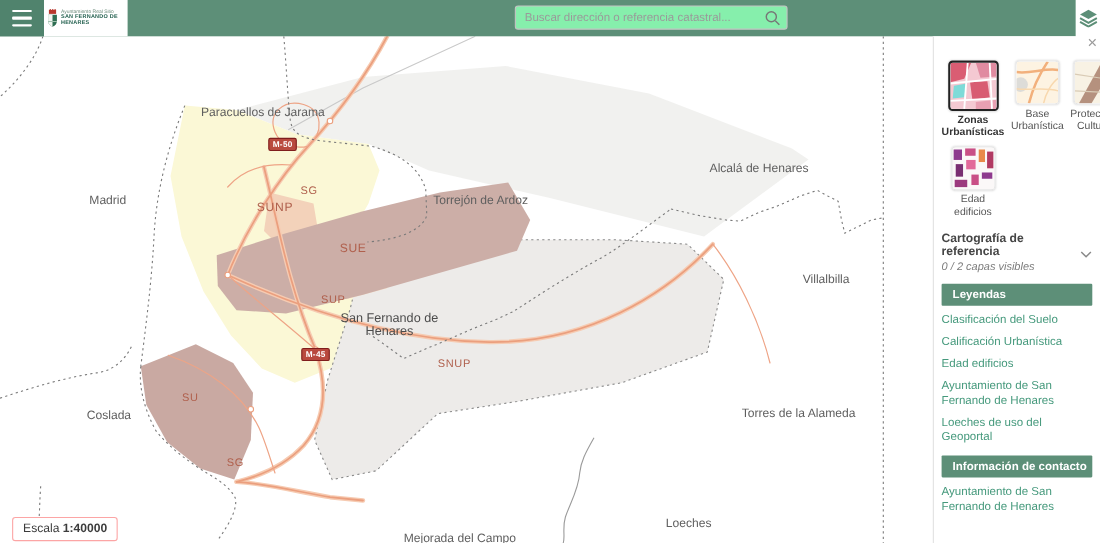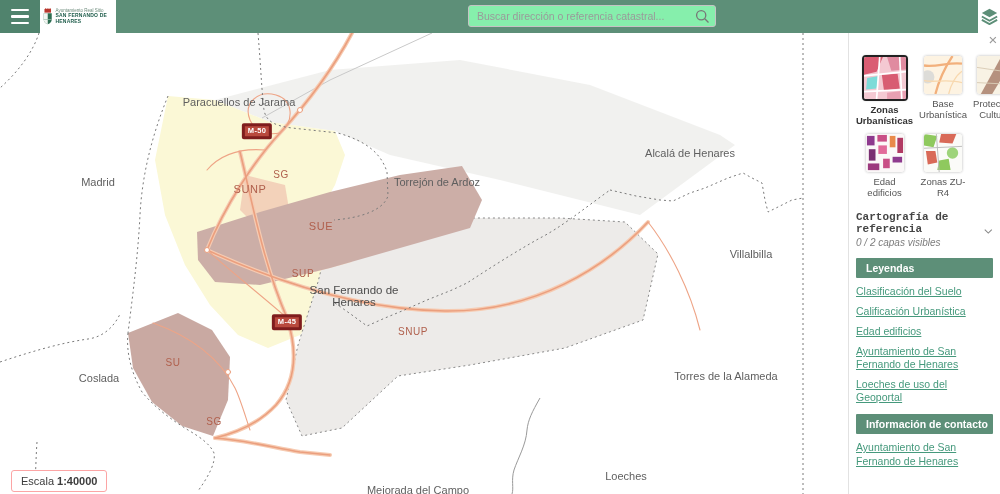--- a/index.html
+++ b/index.html
@@ -29,45 +29,45 @@
     display:flex;align-items:center;justify-content:center;cursor:pointer;}
   
   .map-area{position:absolute;left:0;top:33px;width:848px;height:461px;background:#fff;}
   .map-label{position:absolute;transform:translate(-50%,-50%);white-space:nowrap;
     color:#5f5f5f;font-size:11px;margin-top:36px;}
   .zone-label{position:absolute;transform:translate(-50%,-50%);white-space:nowrap;
     color:#b0604d;font-size:10px;letter-spacing:.6px;}
   .city-label{position:absolute;transform:translate(-50%,-50%);text-align:center;
     color:#4c4c4c;font-size:11.5px;line-height:1.05;}
   .road-badge{position:absolute;transform:translate(-50%,-50%);background:#b94a3e;
-    border:3px solid #7f1d1d;border-radius:2px;color:#fff;font-size:7.5px;font-weight:bold;
+    border:1px solid #7f1d1d;border-radius:2px;color:#fff;font-size:7.5px;font-weight:bold;
     padding:1px 3px;line-height:1;letter-spacing:.3px;}
   .scale-box{position:absolute;left:11px;top:470px;background:#fff;border:1px solid #fca5a5;
     border-radius:3px;padding:4px 9px;font-size:11px;color:#3c3c3c;}
   .scale-box b{font-weight:bold;}
   
   .sidebar{position:absolute;left:848px;top:33px;width:152px;height:461px;background:#fff;
     border-left:1px solid #e2e2e2;box-sizing:border-box;padding:6px 7px 0 7px;overflow:hidden;}
   .close-btn{position:absolute;top:0px;right:0px;color:#9a9a9a;font-size:15px;line-height:14px;
     cursor:pointer;width:14px;text-align:center;}
   .thumb-grid{display:grid;grid-template-columns:1fr 1fr 1fr;column-gap:6px;row-gap:6px;
     margin-top:16px;text-align:center;}
   .thumb-cell{display:flex;flex-direction:column;align-items:center;cursor:pointer;}
   .thumb{width:38px;height:38px;border-radius:4px;overflow:hidden;border:1px solid #e5e5e5;
     box-shadow:0 0 2px rgba(0,0,0,.15);}
   .thumb svg{display:block;}
   .thumb.sel{width:42px;height:42px;border:2px solid #222;}
   .thumb-label{font-size:9.5px;color:#555;line-height:1.2;margin-top:3px;}
   .thumb-cell.sel .thumb-label{font-weight:bold;color:#333;}
-  .carto-head{display:flex;align-items:flex-end;justify-content:space-between;margin-top:12px;cursor:pointer;font-family:Liberation Mono, monospace;}
+  .carto-head{display:flex;align-items:flex-end;justify-content:space-between;margin-top:12px;cursor:pointer;}
   .carto-title{font-size:11px;font-weight:bold;color:#454545;}
   .carto-status{font-size:10px;font-style:italic;color:#7c7c7c;margin-top:2px;}
   .section-bar{background:#5d8f78;color:#fff;font-size:10.5px;font-weight:bold;
     padding:4px 0 4px 10px;margin:10px 0 7px 0;border-radius:1px;}
-  .side-link{color:#45997c;font-size:10.5px;margin:7px 0;cursor:pointer;line-height:1.25;text-decoration:underline;}
+  .side-link{color:#45997c;font-size:10.5px;margin:7px 0;cursor:pointer;line-height:1.25;}
 </style>
 </head>
 <body>
 
 <div class="map-area">
   <svg width="848" height="461" viewBox="0 0 848 461">
     <g transform="translate(0,-33)">
 
       <g>
         <polygon points="215,100 330,70 460,60 590,85 720,135 735,145 640,215 500,180 390,155 335,131 270,122" fill="#ececea" opacity="0.75"></polygon>
@@ -259,37 +259,20 @@
           <rect x="33" y="4" width="6" height="16" fill="#b13a63"></rect>
           <rect x="3" y="16" width="7" height="12" fill="#7a2f72"></rect>
           <rect x="13" y="12" width="9" height="9" fill="#e26a9a"></rect>
           <rect x="2" y="31" width="12" height="7" fill="#9c3a7e"></rect>
           <rect x="18" y="26" width="7" height="10" fill="#c94f86"></rect>
           <rect x="28" y="24" width="10" height="6" fill="#8e3a8e"></rect>
         </svg>
       </div>
       <div class="thumb-label">Edad edificios</div>
     </div>
-    <div class="thumb-cell">
-      <div class="thumb">
-        <svg width="38" height="38" viewBox="0 0 40 40">
-          <rect width="40" height="40" fill="#fbfbf8"></rect>
-          <polygon points="0,0 14,2 10,14 0,12" fill="#8fc95e"></polygon>
-          <polygon points="18,0 34,0 30,10 16,9" fill="#d96a58"></polygon>
-          <circle cx="30" cy="20" r="6" fill="#9ed47a"></circle>
-          <polygon points="2,18 12,18 14,30 4,32" fill="#d96a58"></polygon>
-          <polygon points="16,28 26,26 28,38 14,38" fill="#8fc95e"></polygon>
-          <g stroke="#bbb" stroke-width="1" fill="none">
-              <path d="M0,15 L40,13"></path>
-              <path d="M13,0 L16,40"></path>
-            </g>
-        </svg>
-      </div>
-      <div class="thumb-label">Zonas ZU-R4</div>
-    </div>
   </div>
 
   <div class="carto-head">
     <span class="carto-title">Cartografía de referencia</span>
     <svg width="11" height="7" viewBox="0 0 11 7">
       <polyline points="1,1 5.5,5.5 10,1" fill="none" stroke="#8a8a8a" stroke-width="1.4"></polyline>
     </svg>
   </div>
   <div class="carto-status">0 / 2 capas visibles</div>
 

